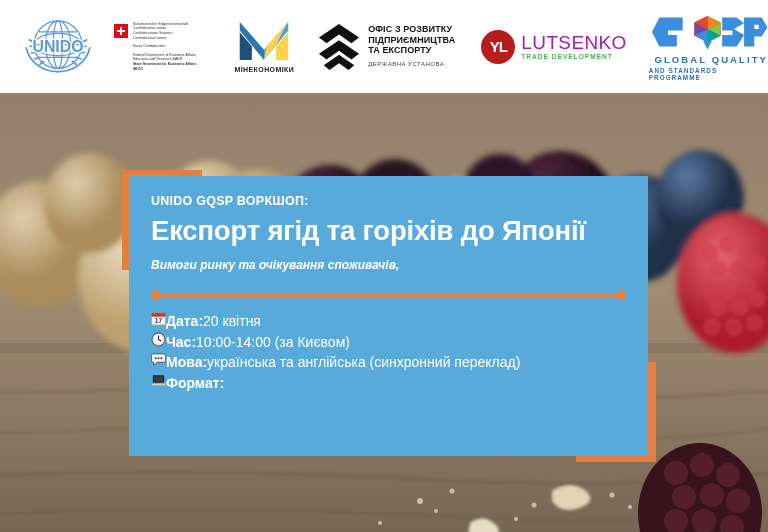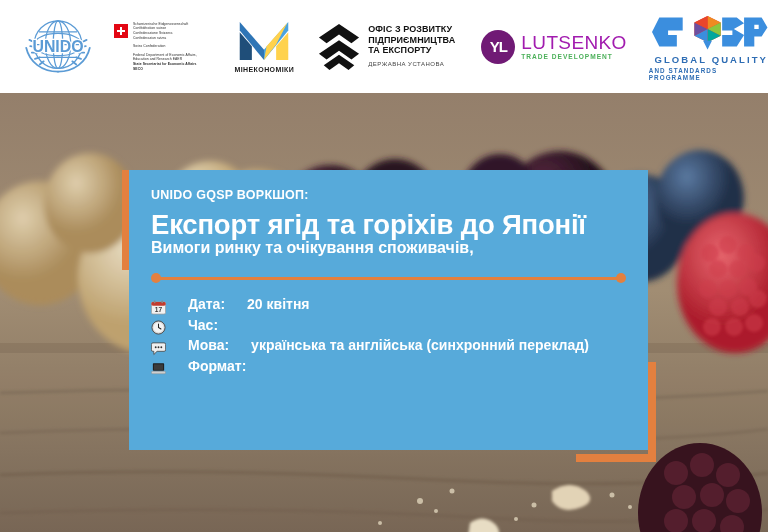--- a/index.html
+++ b/index.html
@@ -46,21 +46,21 @@
   
   #logo-office { margin-left: 24px; display: flex; align-items: center; gap: 8px; }
   #office-mark { width: 42px; height: 48px; }
   #office-text { line-height: 10.5px; }
   #office-text .ln { font-size: 9px; font-weight: bold; color: #111; letter-spacing: .01em; display:block; }
   #office-text .sub { font-size: 6px; font-weight: normal; color: #444; letter-spacing: .08em; display:block; margin-top: 3px; }
 
   
   #logo-lutsenko { margin-left: 26px; display: flex; align-items: center; gap: 6px; }
   #luts-circle {
-    width: 34px; height: 34px; border-radius: 50%; background: #701a75;
+    width: 34px; height: 34px; border-radius: 50%; background: #b91c1c;
     display:flex; align-items:center; justify-content:center;
     color:#fff; font-size: 15px; font-weight: bold; letter-spacing: -1px;
   }
   #luts-text { line-height: 1; }
   #luts-name { font-size: 19px; font-weight: 400; letter-spacing: .02em; color: #a21caf; display:block; }
   #luts-tag { font-size: 6.6px; font-weight: bold; letter-spacing: .15em; color: #4cb05a; display:block; margin-top: 2px; }
 
   
   #logo-gqsp { margin-left: 22px; display:flex; flex-direction:column; align-items:flex-end; }
   #gqsp-mark { width: 118px; height: 38px; }
@@ -81,59 +81,59 @@
   .corner-tl {
     position: absolute; left: 0; top: 0; width: 80px; height: 100px;
     border-left: 8px solid #e3803f; border-top: 8px solid #e3803f;
   }
   .corner-br {
     position: absolute; right: 0; bottom: 0; width: 80px; height: 100px;
     border-right: 8px solid #e3803f; border-bottom: 8px solid #e3803f;
   }
 
   #panel {
-    position: absolute; left: 7px; top: 0; width: 519px; height: 280px;
+    position: absolute; left: 7px; top: 6px; width: 519px; height: 280px;
     background: #57aada;
     padding: 18px 22px 0 22px;
     color: #ffffff;
   }
 
   #eyebrow {
     font-size: 12.5px; font-weight: bold; letter-spacing: .02em;
     margin-bottom: 9px;
   }
   #headline {
     font-size: 27.5px; font-weight: bold; letter-spacing: -.2px;
-    line-height: 1.05; margin-bottom: 0; white-space: nowrap;
+    line-height: 1.05; margin-bottom: 11px; white-space: nowrap;
   }
   #subhead {
-    font-size: 16px; font-weight: bold; line-height: 16.5px;
+    font-size: 12px; font-weight: bold; line-height: 16.5px; font-style: italic;
   }
 
   #divider {
     margin: 17px 0 11px 0; position: relative; height: 10px;
   }
   #divider .bar {
     position: absolute; left: 4px; right: 4px; top: 3.5px; height: 3px; background: #e3803f;
   }
   #divider .dot {
     position: absolute; top: 0; width: 10px; height: 10px; border-radius: 50%; background: #e3803f;
   }
   #divider .dot.l { left: 0; }
   #divider .dot.r { right: 0; }
 
   #meta-list { list-style: none; }
   #meta-list li {
     font-size: 14px; line-height: 20.5px;
-    display: flex; align-items: flex-end; gap: 22px;
+    display: flex; align-items: flex-start; gap: 0;
     white-space: nowrap;
   }
   .meta-ico { width: 15px; height: 15px; flex: none; display:block; }
   .meta-label { font-weight: bold; }
-  .meta-value { font-weight: bold; }
+  .meta-value { font-weight: normal; }
 </style>
 </head>
 <body>
 
 <div id="logo-band">
 
   <div class="logo-slot" id="logo-unido-slot">
     <svg id="logo-unido" viewBox="0 0 100 78">
       <g fill="none" stroke="#5b9bd5" stroke-width="1.6">
         <ellipse cx="50" cy="36" rx="30" ry="30"></ellipse>
@@ -410,20 +410,21 @@
         <span class="meta-value">20 квітня</span>
       </li>
 
       <li>
         <svg class="meta-ico" viewBox="0 0 16 16">
           <circle cx="8" cy="8" r="7" fill="#d8d8d8" stroke="#4a4a4a" stroke-width="1"></circle>
           <circle cx="8" cy="8" r="5.4" fill="#f4f4f4"></circle>
           <path d="M8 4.2 V8 L10.6 9.6" stroke="#222" stroke-width="1.1" fill="none" stroke-linecap="round"></path>
         </svg>
         <span class="meta-label">Час:</span>
+        <span class="meta-value">10:00-14:00 (за Києвом)</span>
       </li>
 
       <li>
         <svg class="meta-ico" viewBox="0 0 16 16">
           <path d="M2 2 H14 A1.6 1.6 0 0 1 15.6 3.6 V9.4 A1.6 1.6 0 0 1 14 11 H6.5 L3 14.4 V11 H2 A1.6 1.6 0 0 1 0.4 9.4 V3.6 A1.6 1.6 0 0 1 2 2 Z" fill="#f0f0f0" stroke="#4a4a4a" stroke-width="0.9"></path>
           <circle cx="5" cy="6.6" r="1" fill="#333"></circle>
           <circle cx="8" cy="6.6" r="1" fill="#333"></circle>
           <circle cx="11" cy="6.6" r="1" fill="#333"></circle>
         </svg>
         <span class="meta-label">Мова:</span>

